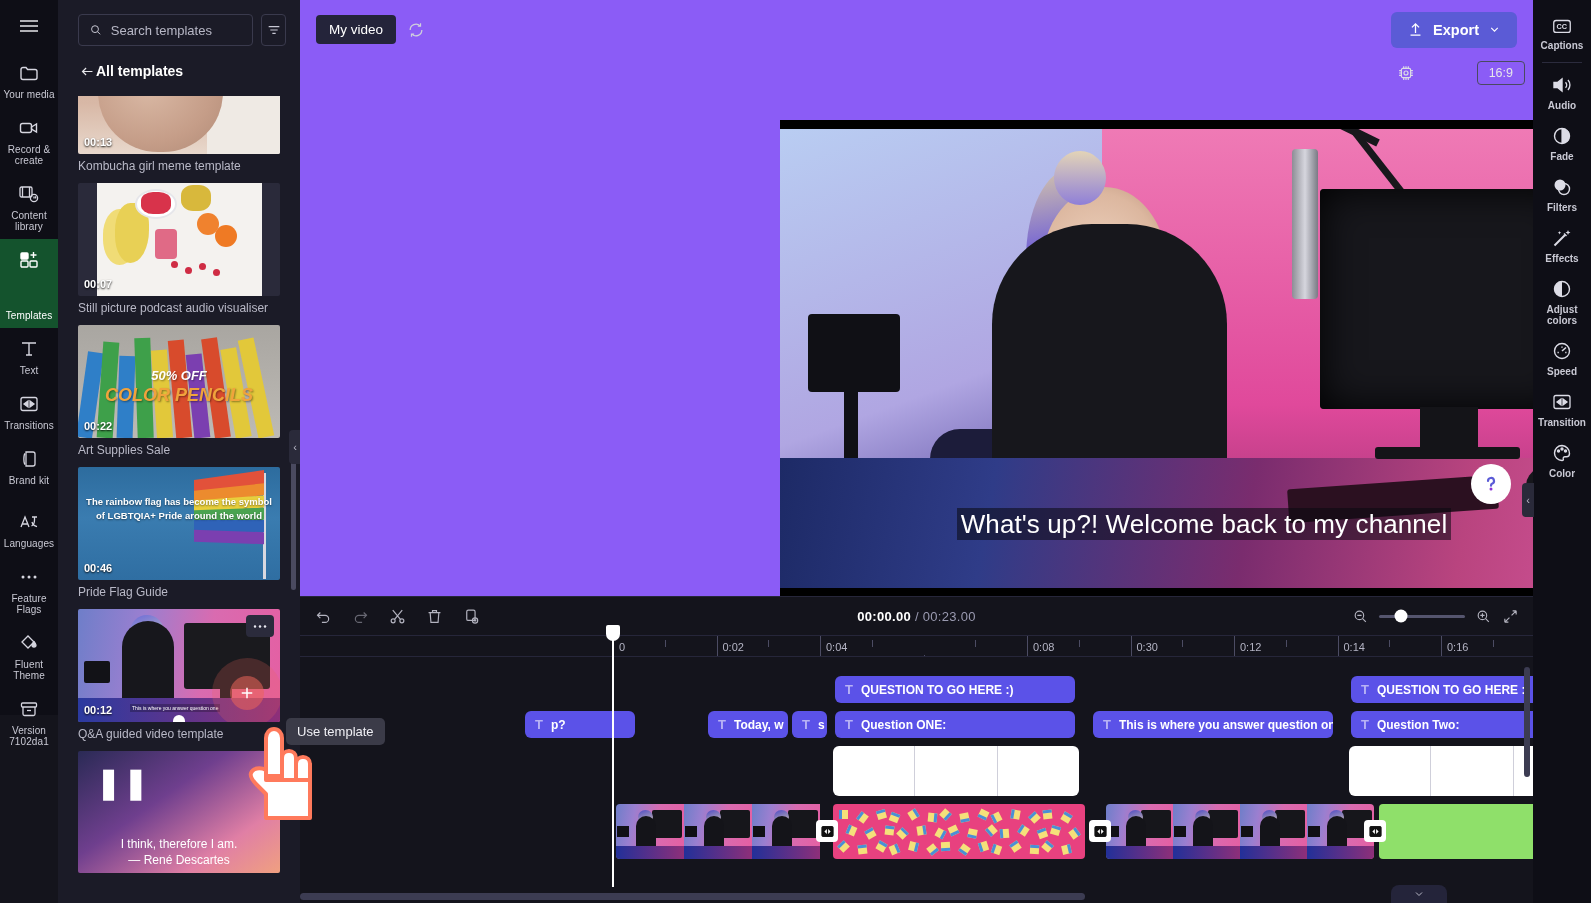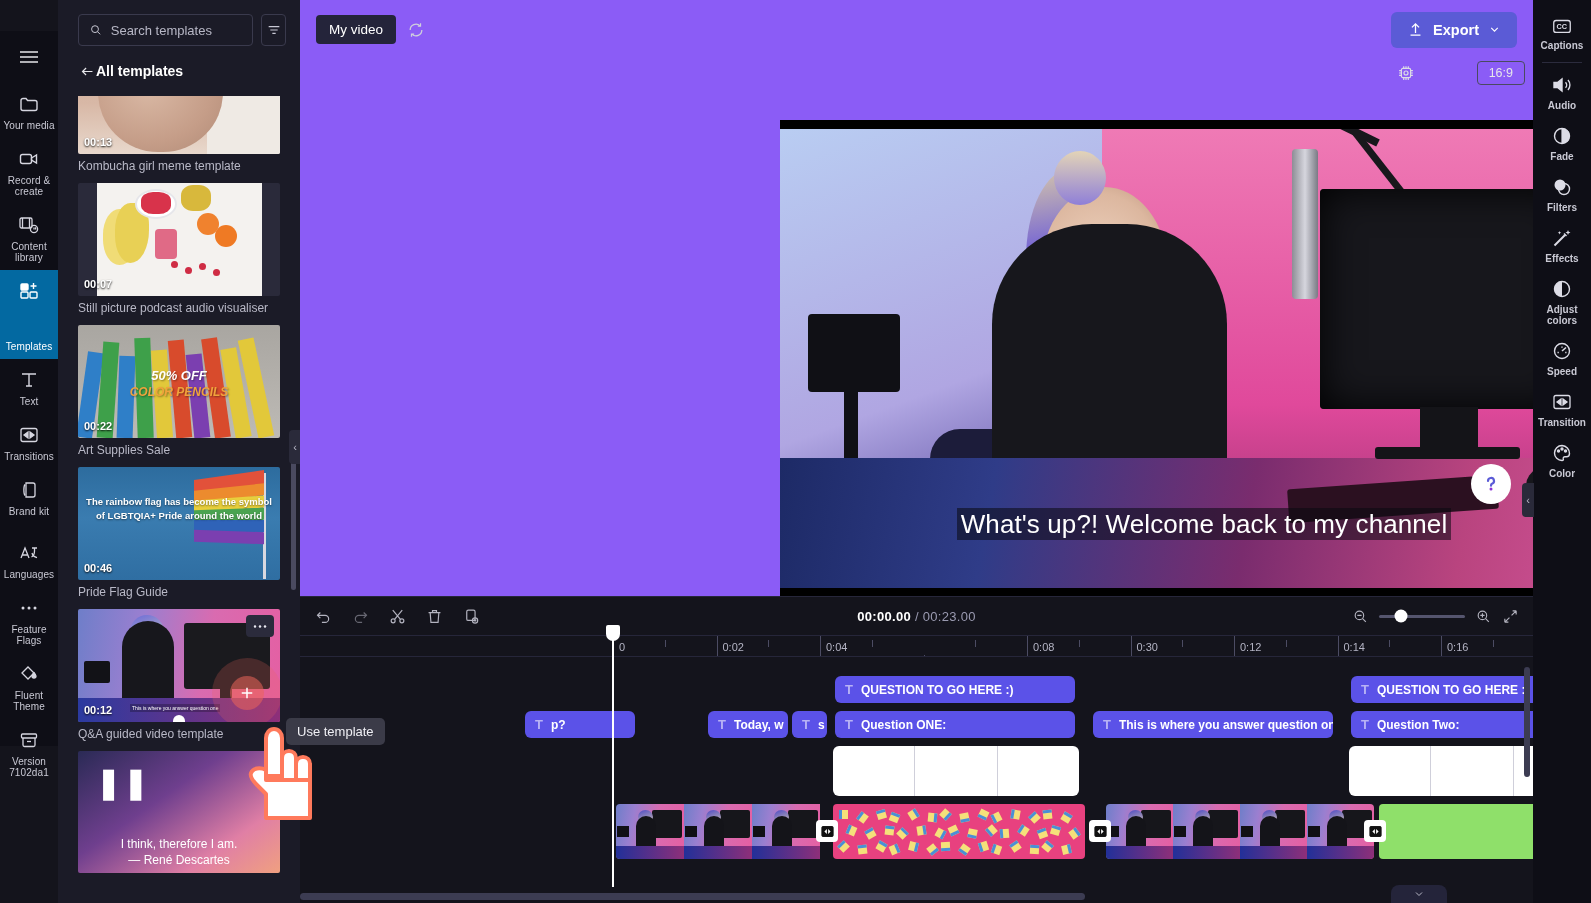--- a/index.html
+++ b/index.html
@@ -12,31 +12,30 @@
   }
   #app { position: relative; width: 1591px; height: 903px; display: flex; }
 
   
   .rail {
     width: 58px; height: 715px;
     background: #0e0e16;
     display: flex; flex-direction: column; align-items: center;
     flex: 0 0 58px;
     position: relative;
-    margin-top: 31px;
   }
   .rail-hamburger { margin-top: 14px; margin-bottom: 14px; width: 40px; height: 34px;
      display:flex; align-items:center; justify-content:center; cursor: pointer; }
   .rail-item {
     width: 58px; padding: 9px 2px 7px;
     display: flex; flex-direction: column; align-items: center; gap: 4px;
     cursor: pointer; position: relative;
   }
   .rail-item .rl { font-size: 10px; line-height: 11px; color: #c9c9d4; text-align: center; letter-spacing: .1px; }
-  .rail-item.active { background: #0369a1; gap: 38px; }
+  .rail-item.active { background: #14532d; gap: 38px; }
   .rail-item.active .rl { color: #fff; }
   .rail-spacer { flex: 1 1 auto; }
   .rail-divider { width: 58px; height: 1px; background: #26263a; margin: 4px 0; }
   .ricon { width: 24px; height: 24px; display:block; }
 
   
   .panel {
     width: 242px; flex: 0 0 242px; height: 903px;
     background: #1b1b27;
     position: relative; overflow: hidden;
@@ -83,21 +82,21 @@
 
   
   .th2 { background: #2a2a3a; display:flex; align-items:center; justify-content:center;}
   .th2 .inner { width: 165px; height: 113px; background:#f4f2ef; position:relative; }
   .dot { position:absolute; border-radius:50%; }
 
   
   .th3 { background: linear-gradient(180deg,#a9a6a1,#bdbab5); }
   .th3 .t3a { position:absolute; font-style: italic; font-weight: bold; color:#fff; font-size: 13px;
       left: 50%; top: 38%; transform: translateX(-50%); text-shadow: 1px 1px 2px rgba(0,0,0,.4); white-space:nowrap;}
-  .th3 .t3b { position:absolute; font-style: italic; font-weight: bold; color:#f0a33c; font-size: 12px;
+  .th3 .t3b { position:absolute; font-style: italic; font-weight: bold; color:#f0a33c; font-size: 18px;
       left: 50%; top: 53%; transform: translateX(-50%); text-shadow: 1px 1px 2px rgba(0,0,0,.4); white-space:nowrap;}
 
   
   .th4 { background: linear-gradient(180deg,#2d6c9e 0%, #3a7cb0 45%, #2f6ea2 100%); }
   .th4 .t4 { position:absolute; left: 8px; right: 8px; top: 28px; text-align:center;
       color:#fff; font-size: 9.5px; font-weight: bold; line-height: 14px; text-shadow: 0 1px 2px rgba(0,0,0,.5); }
 
   
   .th5 { background: linear-gradient(100deg,#6e7ec9 0%, #9a7fd0 30%, #d96bb0 62%, #e55fa2 100%); }
   .th5 .mon { position:absolute; right: 10px; top: 14px; width: 86px; height: 66px; background:#1a1a1e; border-radius:3px; }

